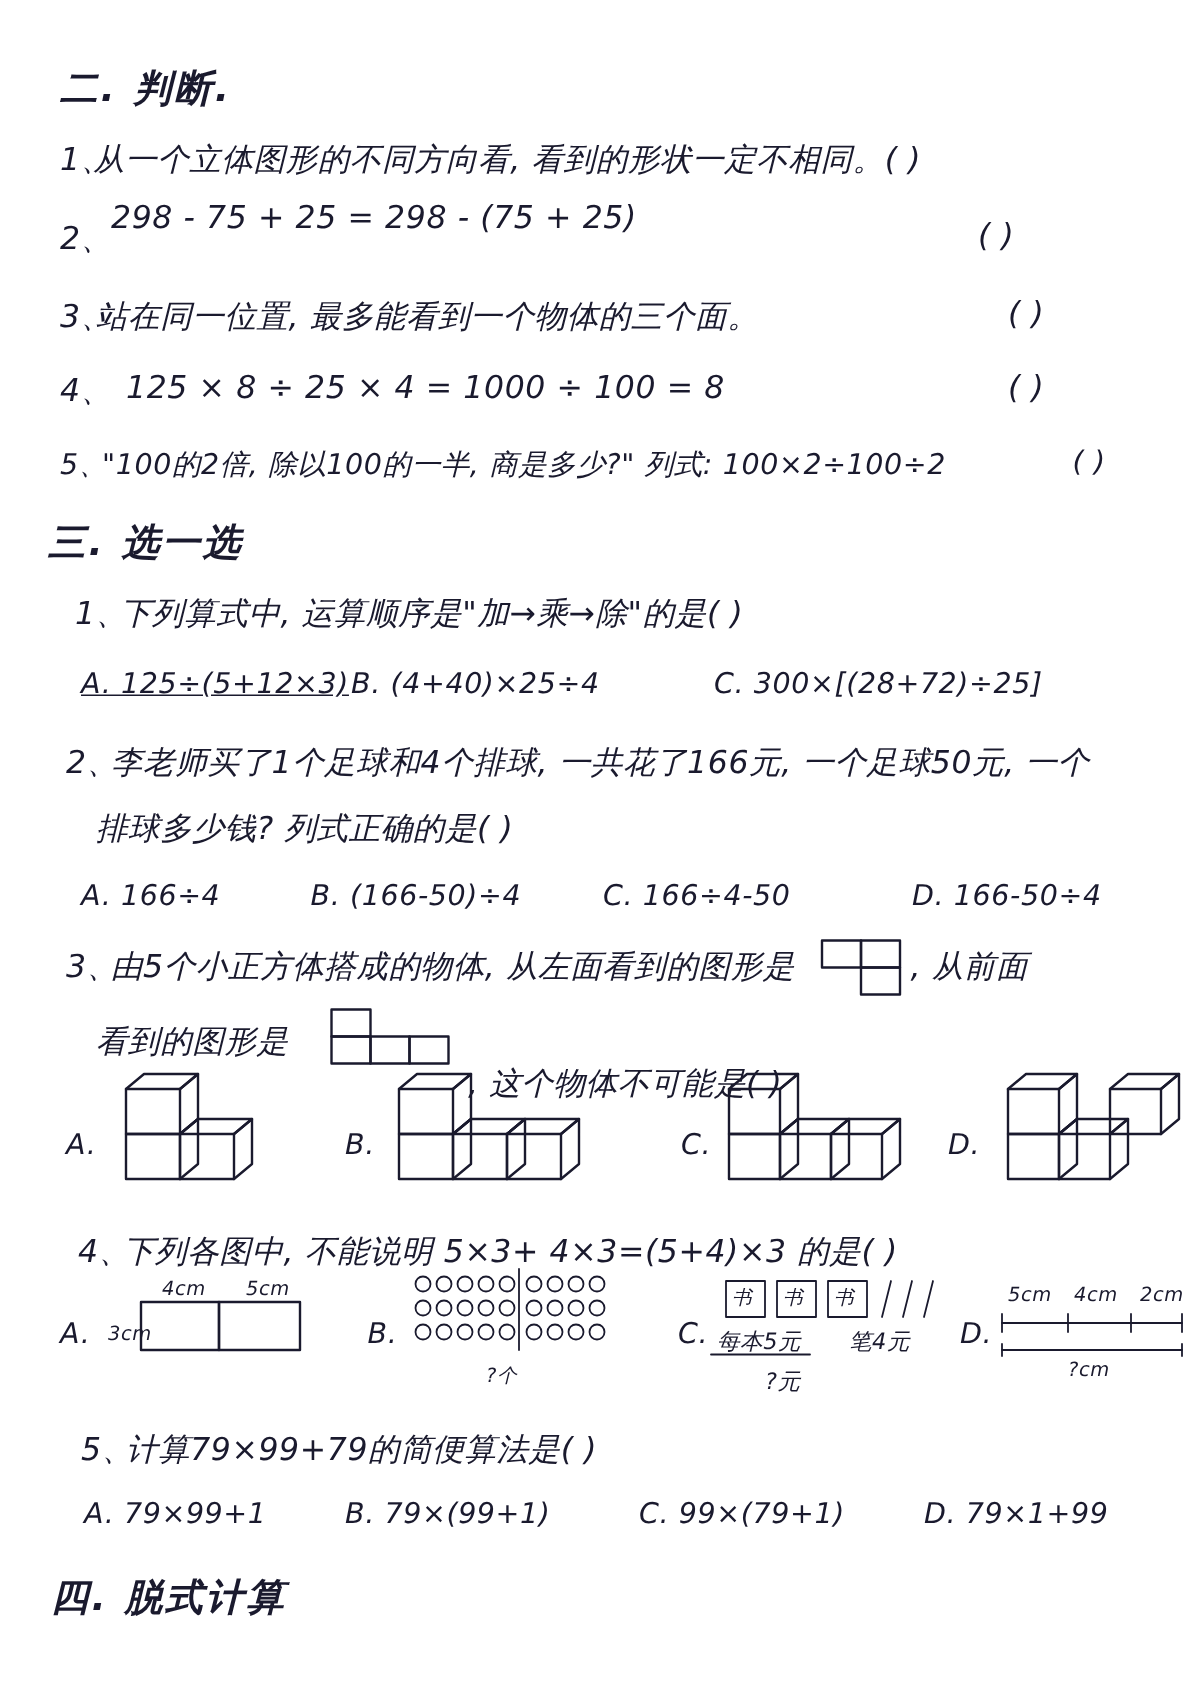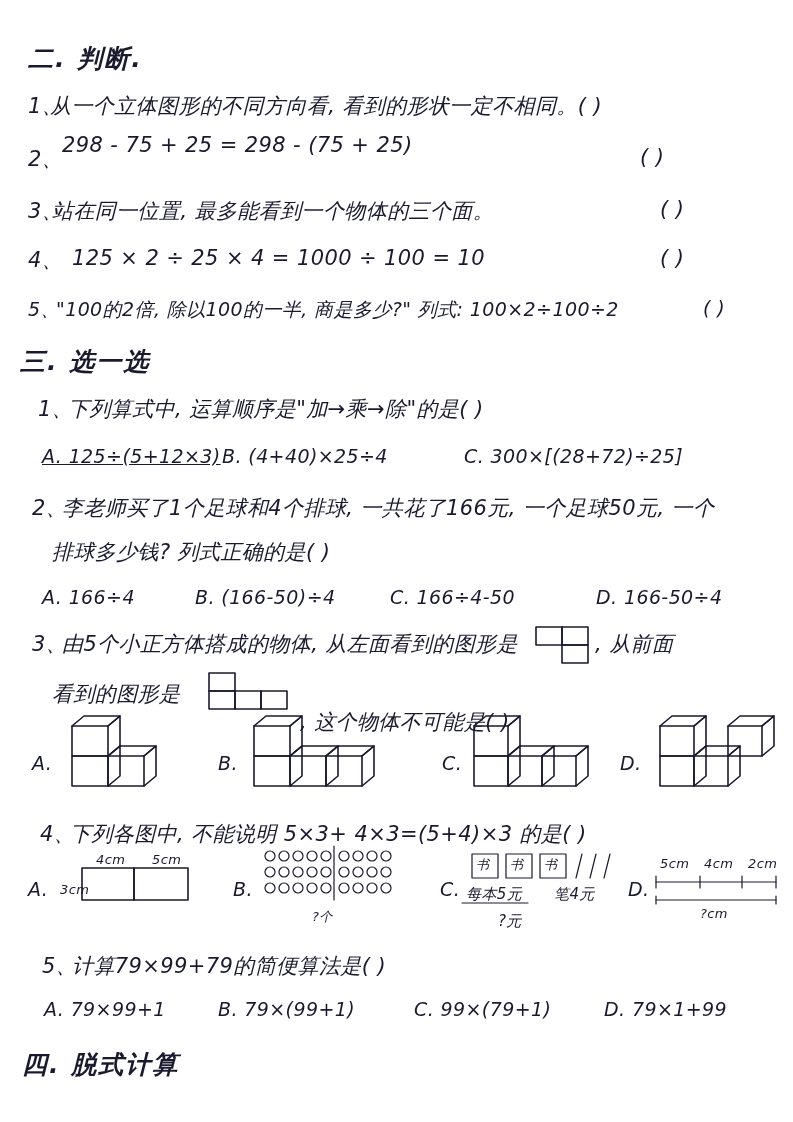--- a/index.html
+++ b/index.html
@@ -7,20 +7,21 @@
     width:793px;height:1122px;
     background:#ffffff;
     font-family:"DejaVu Sans", sans-serif;
     color:#1a1a2e;
     position:relative;
     overflow:hidden;
   }
   .page{
     position:absolute;inset:0;
     padding:0;
+    margin-left:12px;
   }
   .hand{
     font-family:"DejaVu Sans", sans-serif;
     font-style:italic;
     letter-spacing:.4px;
   }
   
   .sec-title{
     position:absolute;
     font-size:25px;
@@ -69,21 +70,21 @@
 
   <div class="line hand" style="left:28px;top:145px;">2、</div>
   <div class="line hand" style="left:62px;top:133px;">298 - 75 + 25 = 298 - (75 + 25)</div>
   <div class="line hand" style="left:640px;top:145px;">(      )</div>
 
   <div class="line hand" style="left:28px;top:197px;">3、</div>
   <div class="line hand" style="left:52px;top:197px;">站在同一位置, 最多能看到一个物体的三个面。</div>
   <div class="line hand" style="left:660px;top:197px;">(      )</div>
 
   <div class="line hand" style="left:28px;top:246px;">4、</div>
-  <div class="line hand" style="left:72px;top:246px;">125 × 2 ÷ 25 × 4 = 1000 ÷ 100 = 10</div>
+  <div class="line hand" style="left:72px;top:246px;">125 × 8 ÷ 25 × 4 = 1000 ÷ 100 = 8</div>
   <div class="line hand" style="left:660px;top:246px;">(      )</div>
 
   <div class="line hand small" style="left:28px;top:297px;">5、</div>
   <div class="line hand small" style="left:56px;top:297px;">"100的2倍, 除以100的一半, 商是多少?" 列式: 100×2÷100÷2</div>
   <div class="line hand small" style="left:703px;top:297px;">(      )</div>
 
   <div class="sec-title hand" style="left:20px;top:345px;">三. 选一选</div>
 
   <div class="line hand" style="left:38px;top:395px;">1、</div>
   <div class="line hand" style="left:68px;top:395px;">下列算式中, 运算顺序是"加→乘→除"的是(        )</div>

